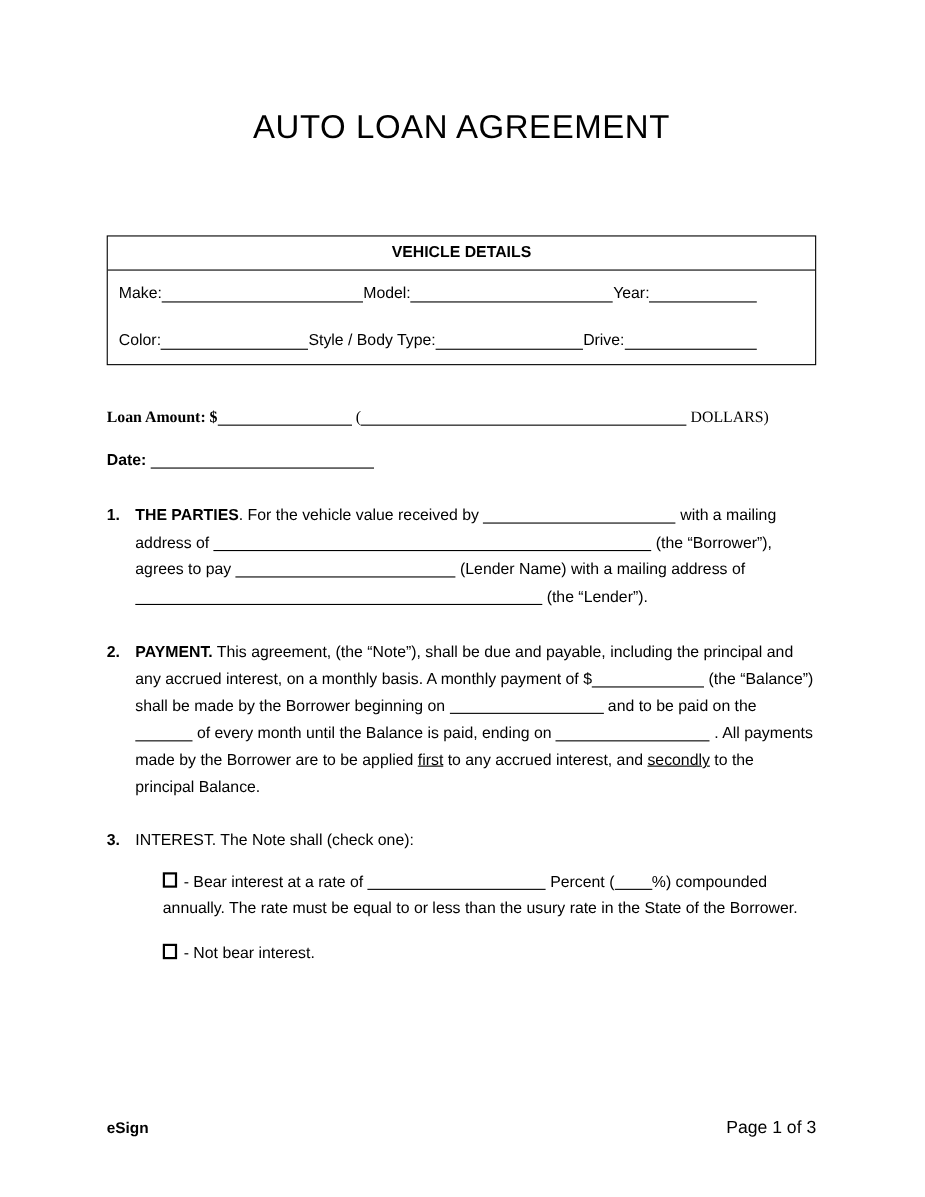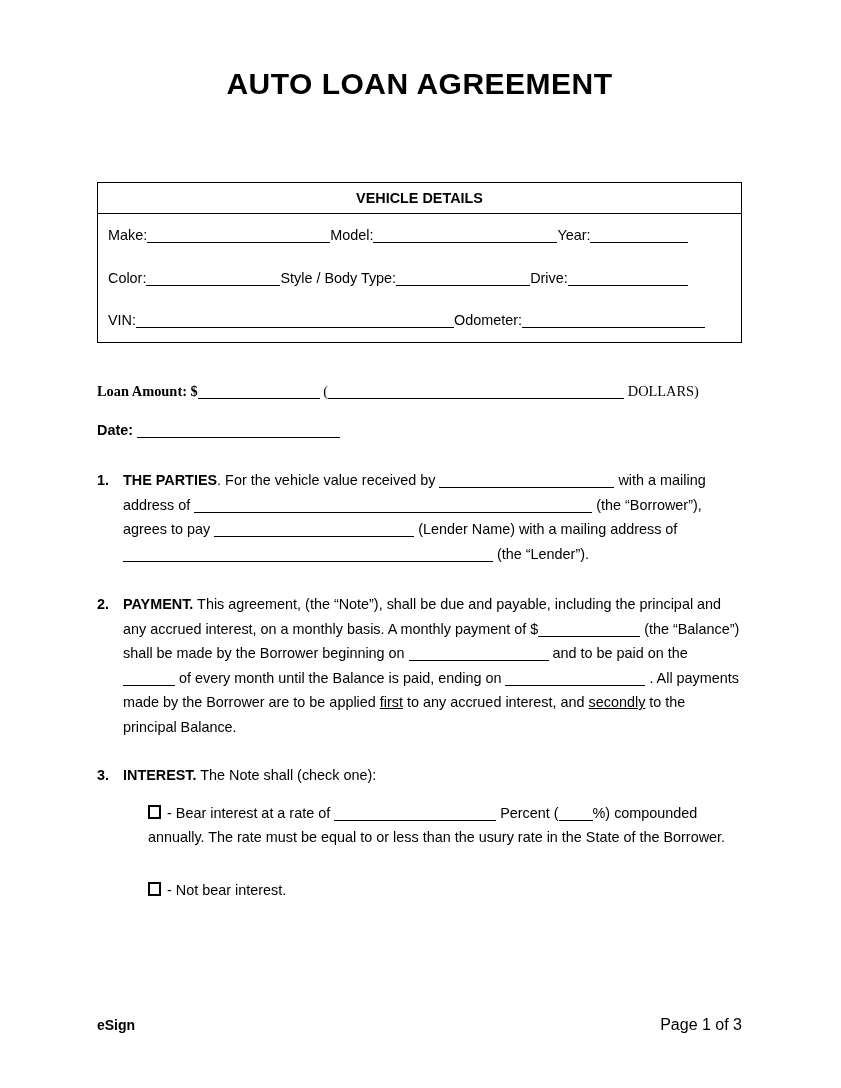--- a/index.html
+++ b/index.html
@@ -3,41 +3,41 @@
 <meta charset="utf-8">
 <style>
   html,body{margin:0;padding:0;background:#fff;}
   .page{
     width:841px;height:1088px;position:relative;background:#fff;
     font-family:"Liberation Sans",sans-serif;color:#000;
     font-size:14.4px;line-height:24.5px;overflow:hidden;
   }
   .content{margin:0 99px 0 97px;}
   .doc-title{
-    margin:0;padding-top:66px;text-align:center;
-    font-size:30px;line-height:36px;font-weight:bold;letter-spacing:.5px;
+    margin:0;padding-top:98px;text-align:center;
+    font-size:30px;line-height:36px;font-weight:normal;letter-spacing:.5px;
   }
   .vtable{margin-top:80px;border:1.4px solid #000;}
   .vtable .thead{
     border-bottom:1.4px solid #000;text-align:center;font-weight:bold;
     height:30px;line-height:30px;
   }
   .vtable .trow{height:43px;display:flex;align-items:center;padding:0 10px;white-space:nowrap;}
   .vtable .trow.mid{height:42px;}
   .para{margin:0;}
   .loan{margin-top:36px;white-space:nowrap;font-weight:bold;}
   .loan span{font-weight:normal;font-family:Liberation Serif, serif;}
   .loan span[data-b]{font-weight:bold;}
   .date-line{margin-top:14px;}
   .section{display:flex;margin-top:26px;}
   .section.s3{margin-top:24px;}
   .section .num{width:26px;flex:none;font-weight:bold;}
   .section .body{flex:1;min-width:0;}
   .option{margin:13px 0 0 25px;}
-  .option.last{margin-top:28px;}
+  .option.last{margin-top:16px;}
   .blank{display:inline-block;border-bottom:1px solid #000;height:14px;vertical-align:-3px;}
   .checkbox{
     display:inline-block;width:9px;height:10px;border:2px solid #000;
     vertical-align:-1px;margin-right:2px;
   }
   .footer{
     position:absolute;left:97px;right:99px;top:1012px;
     display:flex;justify-content:space-between;align-items:baseline;
   }
   .brand{font-weight:bold;font-size:14px;line-height:26px;}
@@ -62,26 +62,20 @@
           <span class="blank" style="width: 98px;"></span>
         </div>
       <div class="trow mid">
           <span>Color: </span>
           <span class="blank" style="width: 134px;"></span>
           <span> Style / Body Type: </span>
           <span class="blank" style="width: 134px;"></span>
           <span> Drive: </span>
           <span class="blank" style="width: 120px;"></span>
         </div>
-      <div class="trow">
-          <span>VIN: </span>
-          <span class="blank" style="width: 318px;"></span>
-          <span> Odometer: </span>
-          <span class="blank" style="width: 183px;"></span>
-        </div>
     </div>
 
     <p class="para loan"><span data-b="1" style="font-weight: bold;">Loan Amount: $</span><span class="blank" style="width: 122px;"></span><span> (</span><span class="blank" style="width: 296px;"></span><span> DOLLARS)</span></p>
     <p class="para date-line"><span data-b="1" style="font-weight: bold;">Date: </span><span class="blank" style="width: 203px;"></span></p>
 
     <div class="section">
       <div class="num">1.</div>
       <div class="body">
         <p class="para"><span data-b="1" style="font-weight: bold;">THE PARTIES</span><span>. For the vehicle value received by </span><span class="blank" style="width: 175px;"></span><span> with a mailing address of </span><span class="blank" style="width: 398px;"></span><span> (the “Borrower”), agrees to pay </span><span class="blank" style="width: 200px;"></span><span> (Lender Name) with a mailing address of </span><span class="blank" style="width: 370px;"></span><span> (the “Lender”).</span></p>
       </div>
@@ -90,21 +84,21 @@
     <div class="section">
       <div class="num">2.</div>
       <div class="body">
         <p class="para"><span data-b="1" style="font-weight: bold;">PAYMENT.</span><span>  This agreement, (the “Note”), shall be due and payable, including the principal and any accrued interest, on a monthly basis. A monthly payment of $</span><span class="blank" style="width: 102px;"></span><span> (the “Balance”) shall be made by the Borrower beginning on </span><span class="blank" style="width: 140px;"></span><span> and to be paid on the </span><span class="blank" style="width: 52px;"></span><span> of every month until the Balance is paid, ending on </span><span class="blank" style="width: 140px;"></span><span> . All payments made by the Borrower are to be applied </span><span style="text-decoration: underline;">first</span><span> to any accrued interest, and </span><span style="text-decoration: underline;">secondly</span><span> to the principal Balance.</span></p>
       </div>
     </div>
 
     <div class="section s3">
       <div class="num">3.</div>
       <div class="body">
-        <p class="para"><span data-b="1" style="font-weight: bold;">INTEREST.</span><span>  The Note shall (check one):</span></p>
+        <p class="para"><span data-b="1" style="font-weight: normal;">INTEREST.</span><span>  The Note shall (check one):</span></p>
         <p class="para option"><span class="checkbox"></span><span> - Bear interest at a rate of </span><span class="blank" style="width: 162px;"></span><span> Percent (</span><span class="blank" style="width: 34px;"></span><span>%) compounded annually. The rate must be equal to or less than the usury rate in the State of the Borrower.</span></p>
         <p class="para option last"><span class="checkbox"></span><span> - Not bear interest.</span></p>
       </div>
     </div>
 
   </div>
 
   <div class="footer">
     <span class="brand">eSign</span>
     <span class="pagenum">Page 1 of 3</span>

